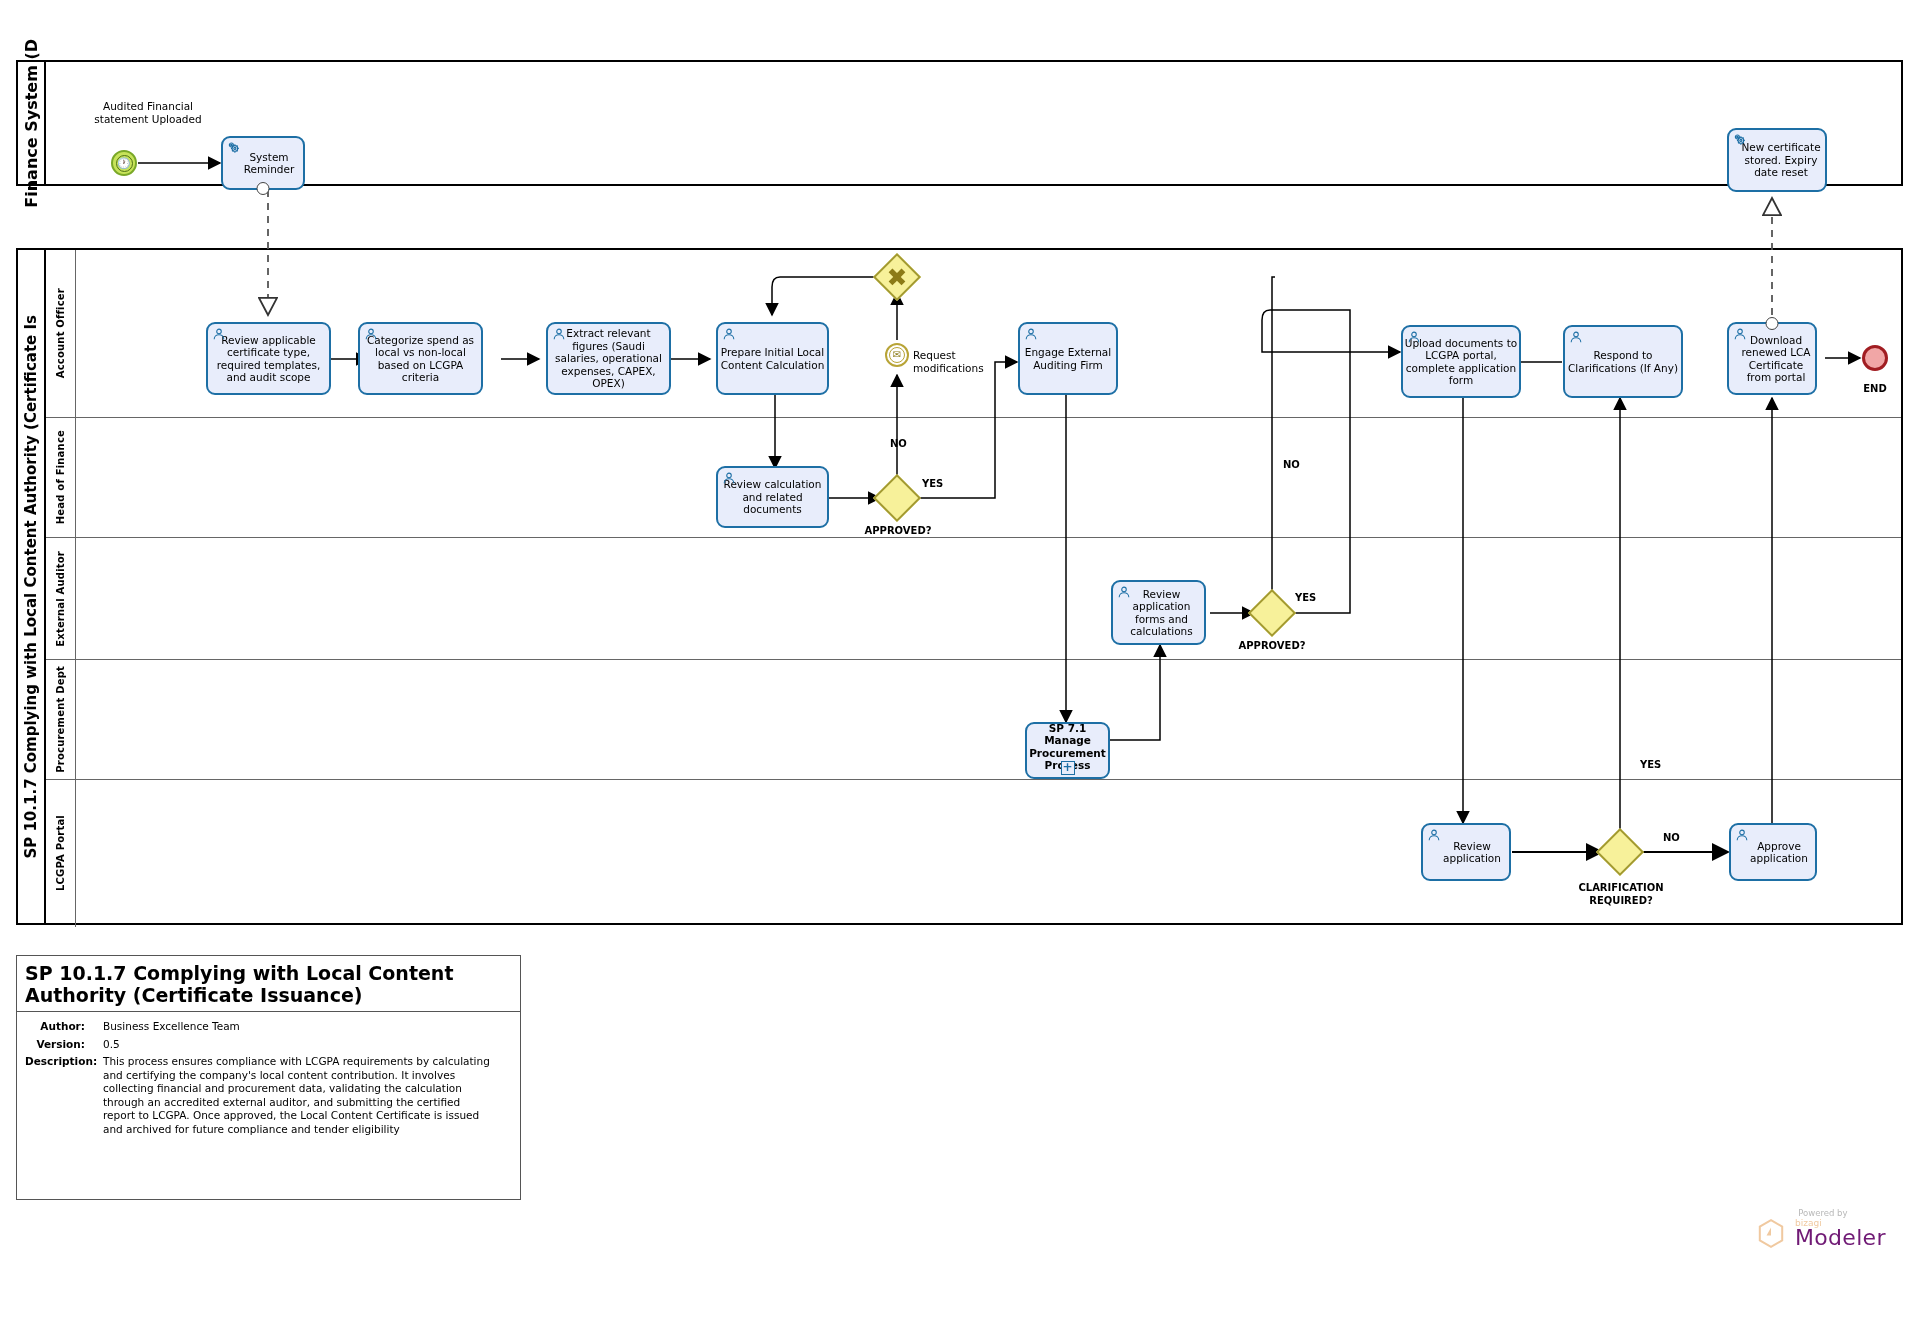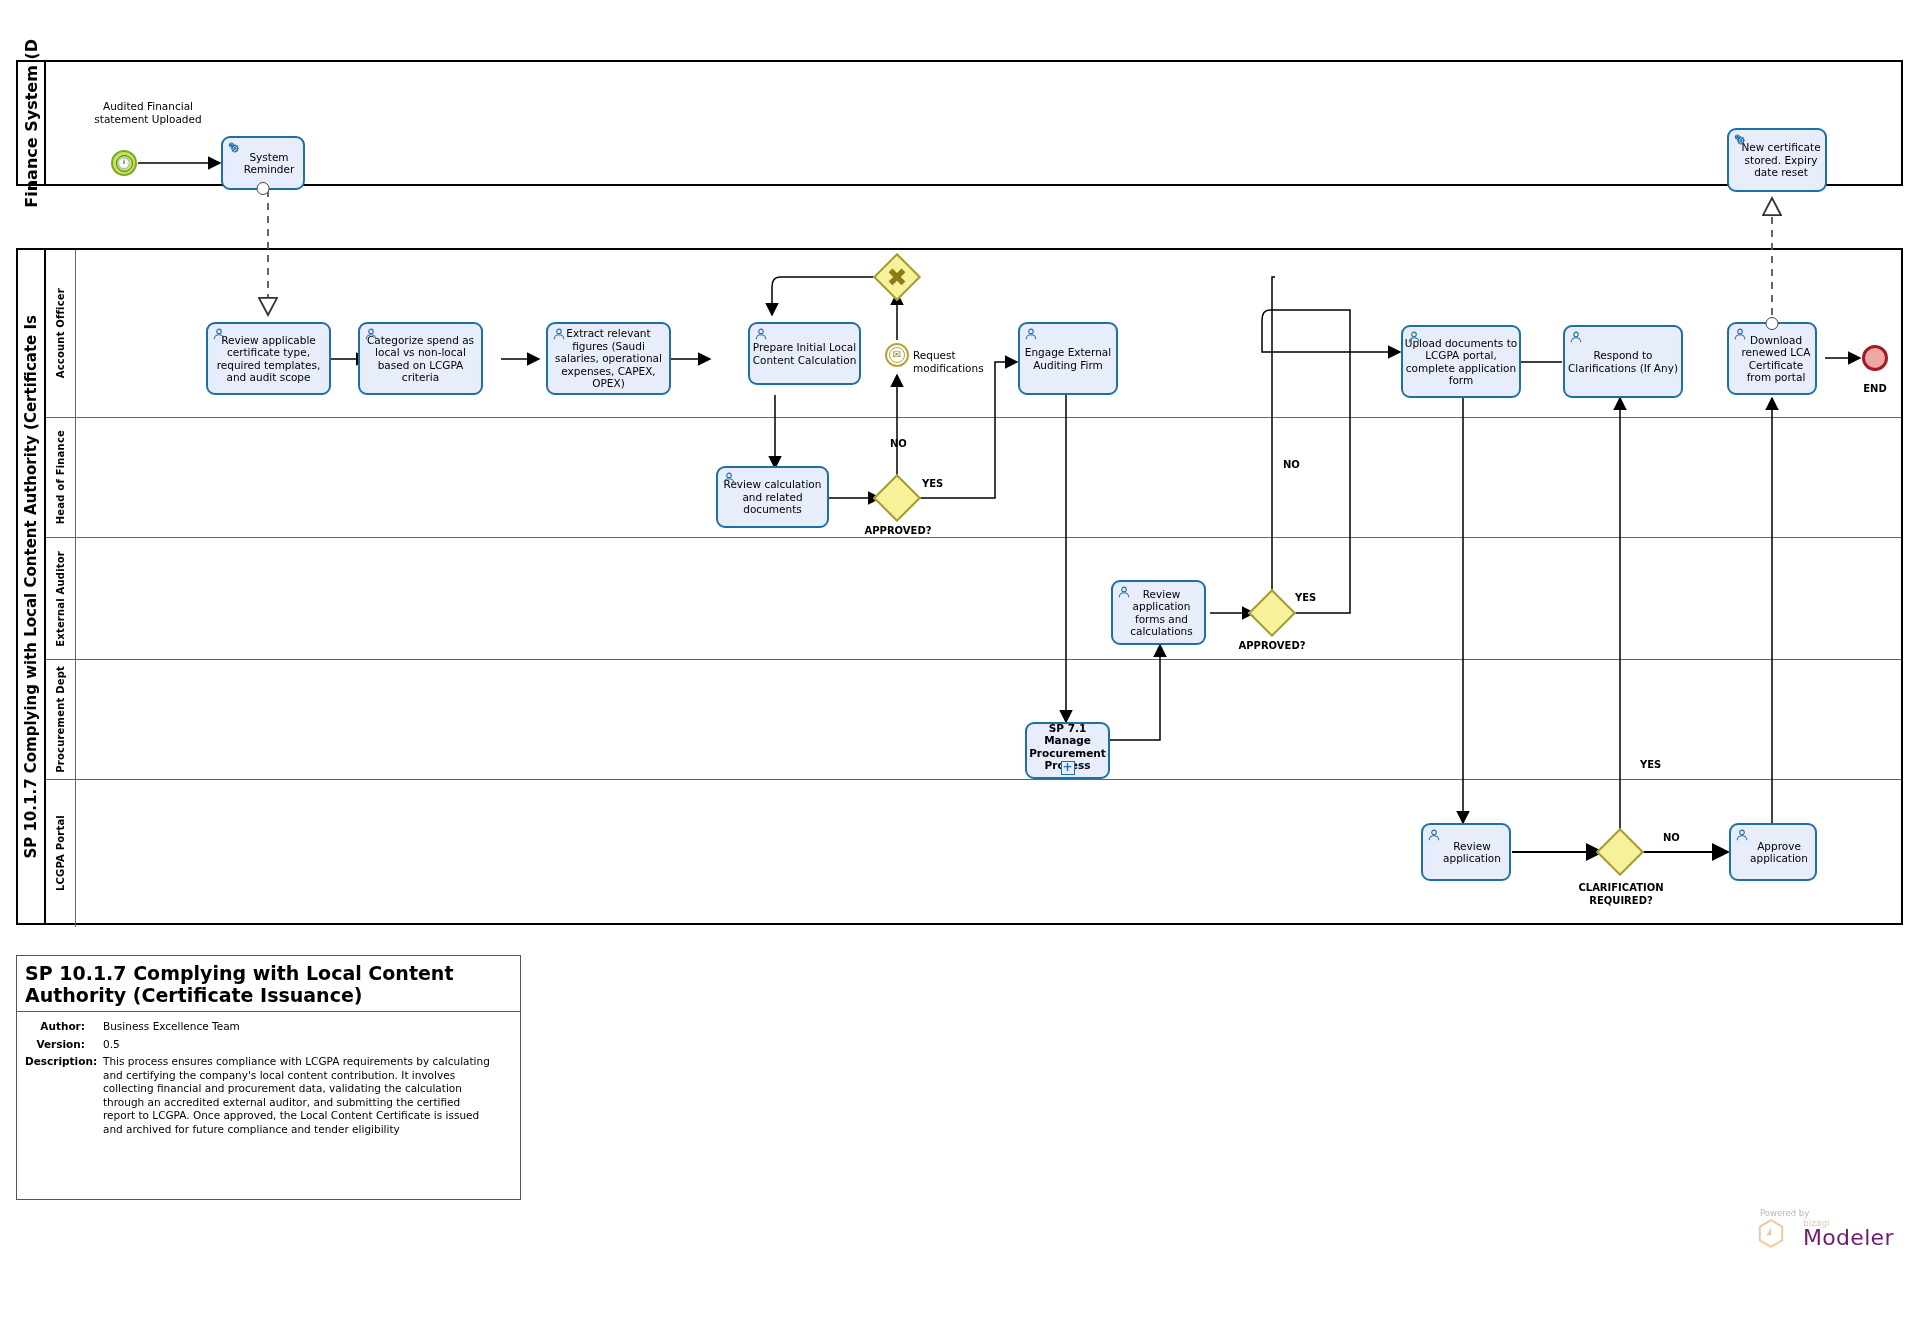--- a/index.html
+++ b/index.html
@@ -153,22 +153,22 @@
     padding: 6px 8px 5px 8px;
     border-bottom: 1px solid #555;
   }
   .card-rows { padding: 8px 8px 10px 8px; font-size: 10.5px; line-height: 13.5px; }
   .crow { display: flex; margin-bottom: 4px; }
   .ckey { width: 78px; text-align: right; font-weight: bold; flex: 0 0 78px; padding-right: 18px; }
   .cval { flex: 1 1 auto; }
 
   
   .wm { position: absolute; text-align: left; }
-  .wm .pw { font-size: 8.5px; color: #b8b8b8; margin-left: 2px; }
-  .wm .row { display:flex; align-items:center; gap:19px; margin-top:1px; }
+  .wm .pw { font-size: 8.5px; color: #b8b8b8; margin-left: 2px; text-align: center; }
+  .wm .row { display:flex; align-items:center; gap:11px; margin-top:1px; }
   .wm .hexi { width: 26px; height: 29px; }
   .wm .bz { font-size: 9px; color: #f0c9a0; line-height: 9px; }
   .wm .md { font-size: 22px; color: #701a75; line-height: 20px; letter-spacing:.3px; }
 </style>
 </head>
 <body>
 
 <div id="canvas">
 
   <div class="pool" style="left:16px; top:60px; width:1887px; height:126px;">
@@ -351,21 +351,21 @@
             <path d="M2.5 14c0-3.2 2.5-5.2 5.5-5.2s5.5 2 5.5 5.2"></path>
       </g>
         </svg>
     </span>
     <span class="lbl">Extract relevant figures
 (Saudi salaries,
 operational expenses,
 CAPEX, OPEX)</span>
   </div>
 
-  <div class="task" style="left:716px; top:322px; width:113px; height:63px;margin-left:32px;">
+  <div class="task" style="left:716px; top:322px; width:113px; height:73px;">
     <span class="ticon">
       <svg viewBox="0 0 16 16">
           <g fill="none" stroke="#1d6fa5" stroke-width="1.2">
         <circle cx="8" cy="5" r="2.6"></circle>
             <path d="M2.5 14c0-3.2 2.5-5.2 5.5-5.2s5.5 2 5.5 5.2"></path>
       </g>
         </svg>
     </span>
     <span class="lbl">Prepare Initial Local
 Content Calculation</span>

